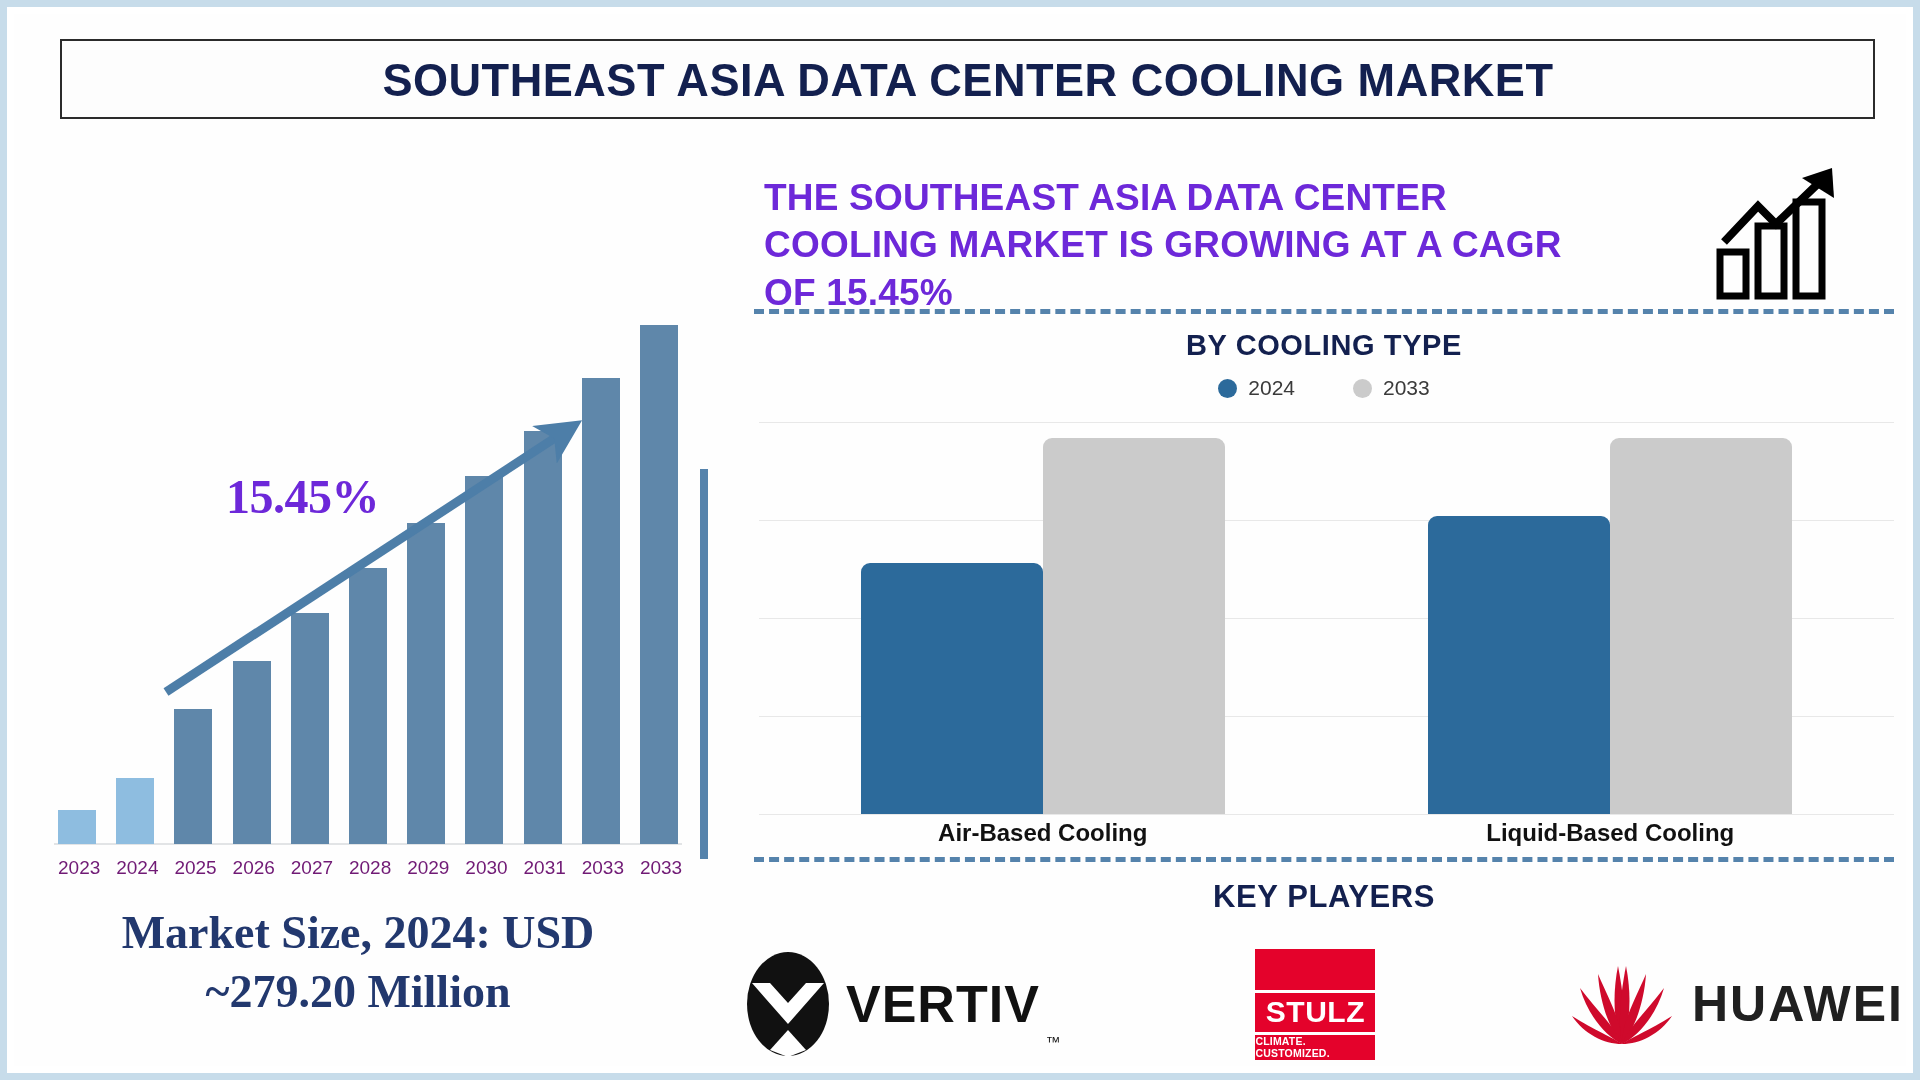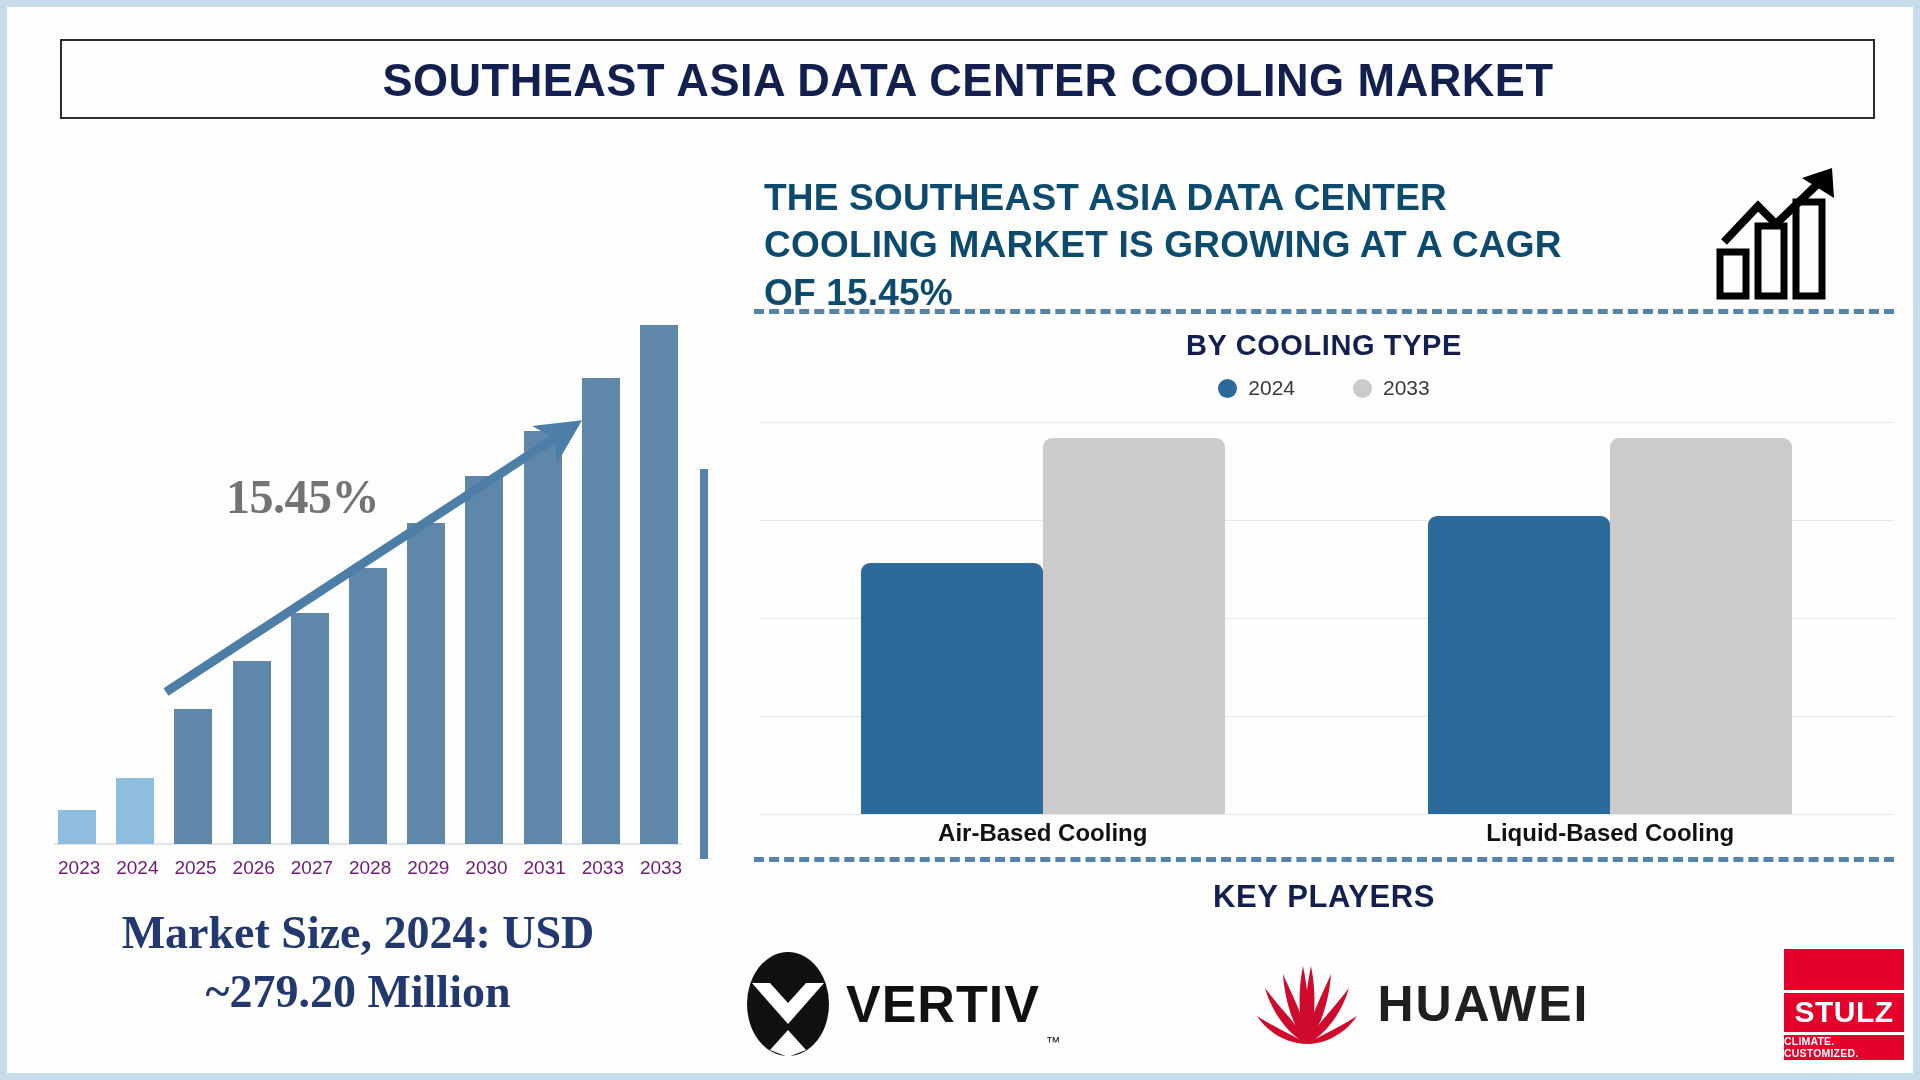--- a/index.html
+++ b/index.html
@@ -71,21 +71,21 @@
     width: 38px; text-align: center;
     font-size: 19px; color: #701a75; font-family: "Liberation Sans", sans-serif;
   }
   .cagr-arrow {
     position: absolute; left: 120px; top: 130px; width: 430px; height: 290px;
     pointer-events: none;
   }
   .cagr-label {
     position: absolute; left: 190px; top: 185px;
     font-family: "Liberation Serif", serif;
-    font-weight: 700; font-size: 48px; color: #737373;
+    font-weight: 700; font-size: 48px; color: #6d28d9;
     letter-spacing: -0.5px;
   }
   .market-size {
     position: absolute; left: 0; top: 740px; width: 660px;
     text-align: center;
     font-family: "Liberation Serif", serif;
     font-weight: 700; font-size: 46px; line-height: 1.28;
     color: #22386e;
   }
 
@@ -97,21 +97,21 @@
   }
 
   
   .right-panel {
     position: absolute; left: 700px; top: 150px; width: 1200px; height: 910px;
   }
   .cagr-head {
     position: absolute; left: 50px; top: 10px; width: 840px;
     font-family: "Liberation Sans Narrow", "Liberation Sans", sans-serif;
     font-weight: 700; font-size: 37px; line-height: 1.28;
-    color: #0c4a6e; letter-spacing: 0.2px;
+    color: #6d28d9; letter-spacing: 0.2px;
   }
   .growth-icon { position: absolute; right: 50px; top: 0px; width: 150px; height: 140px; }
   .dash-line {
     position: absolute; left: 40px; width: 1140px; height: 0;
     border-top: 5px dashed #5583ac;
   }
   .dash-top { top: 145px; }
   .dash-bottom { top: 693px; }
 
   .cooling-heading {
@@ -332,41 +332,41 @@
 
 
         <div class="logo vertiv">
           <svg width="88" height="108" viewBox="0 0 88 108">
             <ellipse cx="44" cy="54" rx="41" ry="52" fill="#111111"></ellipse>
             <path d="M8 33 L44 74 L80 33 L62 33 L44 53 L26 33 Z" fill="#ffffff"></path>
             <path d="M26 100 L44 80 L62 100 L44 107 Z" fill="#ffffff"></path>
           </svg>
           <span class="vertiv-word">VERTIV</span>
           <span class="vertiv-tm">™</span>
+        </div>
+
+        <div class="logo stulz">
+          <div class="stulz-red stulz-top"></div>
+          <div class="stulz-red stulz-mid">STULZ</div>
+          <div class="stulz-red stulz-bot">CLIMATE. CUSTOMIZED.</div>
         </div>
 
         <div class="logo huawei">
           <svg width="104" height="96" viewBox="0 0 104 96">
             <g fill="#CF0A2C">
               <path d="M52 88 C44 70 42 40 48 10 C54 40 56 70 52 88 Z" transform="translate(0,0)"></path>
               <path d="M52 88 C40 74 30 48 28 18 C40 46 52 66 52 88 Z"></path>
               <path d="M52 88 C36 80 18 60 10 32 C28 56 46 72 52 88 Z"></path>
               <path d="M52 88 C34 88 14 78 2 60 C24 74 44 82 52 88 Z"></path>
               <path d="M52 88 C60 70 62 40 56 10 C50 40 48 70 52 88 Z"></path>
               <path d="M52 88 C64 74 74 48 76 18 C64 46 52 66 52 88 Z"></path>
               <path d="M52 88 C68 80 86 60 94 32 C76 56 58 72 52 88 Z"></path>
               <path d="M52 88 C70 88 90 78 102 60 C80 74 60 82 52 88 Z"></path>
             </g>
           </svg>
           <span class="huawei-word">HUAWEI</span>
         </div>
 
-        <div class="logo stulz">
-          <div class="stulz-red stulz-top"></div>
-          <div class="stulz-red stulz-mid">STULZ</div>
-          <div class="stulz-red stulz-bot">CLIMATE. CUSTOMIZED.</div>
-        </div>
-
       </div>
     </div>
 
   </div>
 </div>
 
 </body></html>

